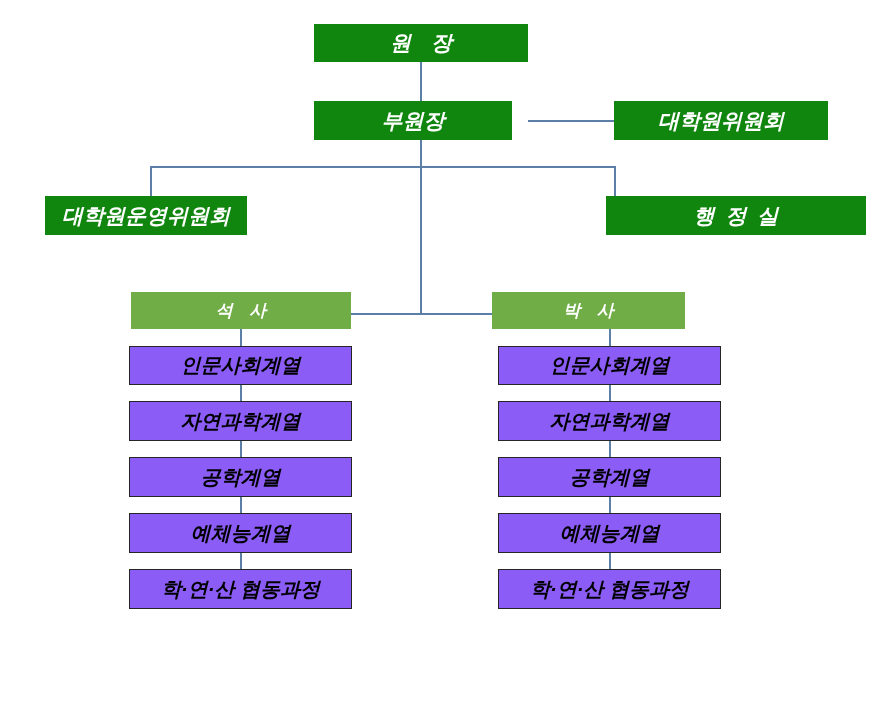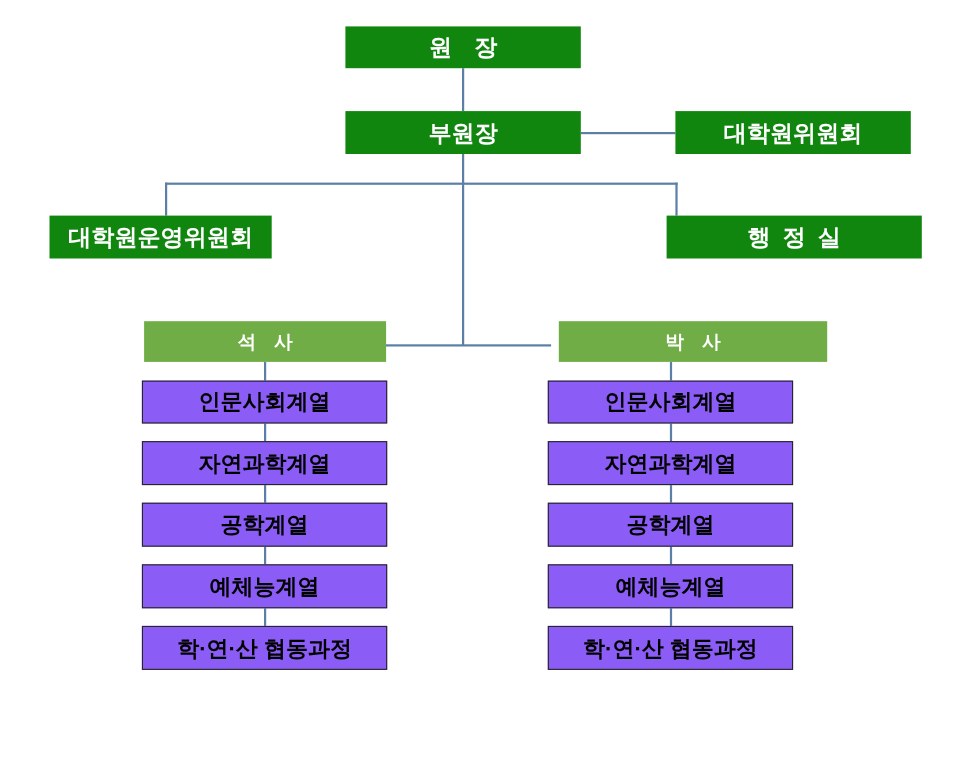--- a/index.html
+++ b/index.html
@@ -29,20 +29,21 @@
 
   
   .node {
     position: absolute;
     box-sizing: border-box;
     display: flex;
     align-items: center;
     justify-content: center;
     text-align: center;
     white-space: nowrap;
+    font-style: italic;
   }
 
   
   .node.green {
     background: #11860F;
     color: #ffffff;
     font-weight: bold;
     font-size: 21px;
   }
 
@@ -95,31 +96,31 @@
   <div class="line v" style="left:240px; top:553px; height:16px;"></div>
 
   <div class="line v" style="left:609px; top:329px; height:17px;"></div>
   <div class="line v" style="left:609px; top:385px; height:16px;"></div>
   <div class="line v" style="left:609px; top:441px; height:16px;"></div>
   <div class="line v" style="left:609px; top:497px; height:16px;"></div>
   <div class="line v" style="left:609px; top:553px; height:16px;"></div>
 
   <div class="node green spaced" style="left:314px; top:24px; width:214px; height:38px;">원  장</div>
 
-  <div class="node green" style="left:314px; top:101px; width:214px; height:39px;">부원장</div>
+  <div class="node green" style="left:314px; top:101px; width:198px; height:39px;">부원장</div>
 
   <div class="node green" style="left:614px; top:101px; width:214px; height:39px;">대학원위원회</div>
 
   <div class="node green" style="left:45px; top:196px; width:202px; height:39px;">대학원운영위원회</div>
 
-  <div class="node green spaced-sm" style="left:606px; top:196px; width:232px; height:39px;">행 정 실</div>
+  <div class="node green spaced-sm" style="left:606px; top:196px; width:260px; height:39px;">행 정 실</div>
 
   <div class="node lightgreen spaced" style="left:131px; top:292px; width:220px; height:37px;">석  사</div>
 
-  <div class="node lightgreen spaced" style="left:508px; top:292px; width:244px; height:37px;">박  사</div>
+  <div class="node lightgreen spaced" style="left:492px; top:292px; width:193px; height:37px;">박  사</div>
 
   <div class="node plain" style="left:129px; top:346px; width:223px; height:39px;">인문사회계열</div>
   <div class="node plain" style="left:129px; top:401px; width:223px; height:40px;">자연과학계열</div>
   <div class="node plain" style="left:129px; top:457px; width:223px; height:40px;">공학계열</div>
   <div class="node plain" style="left:129px; top:513px; width:223px; height:40px;">예체능계열</div>
   <div class="node plain" style="left:129px; top:569px; width:223px; height:40px;">학·연·산 협동과정</div>
 
   <div class="node plain" style="left:498px; top:346px; width:223px; height:39px;">인문사회계열</div>
   <div class="node plain" style="left:498px; top:401px; width:223px; height:40px;">자연과학계열</div>
   <div class="node plain" style="left:498px; top:457px; width:223px; height:40px;">공학계열</div>

